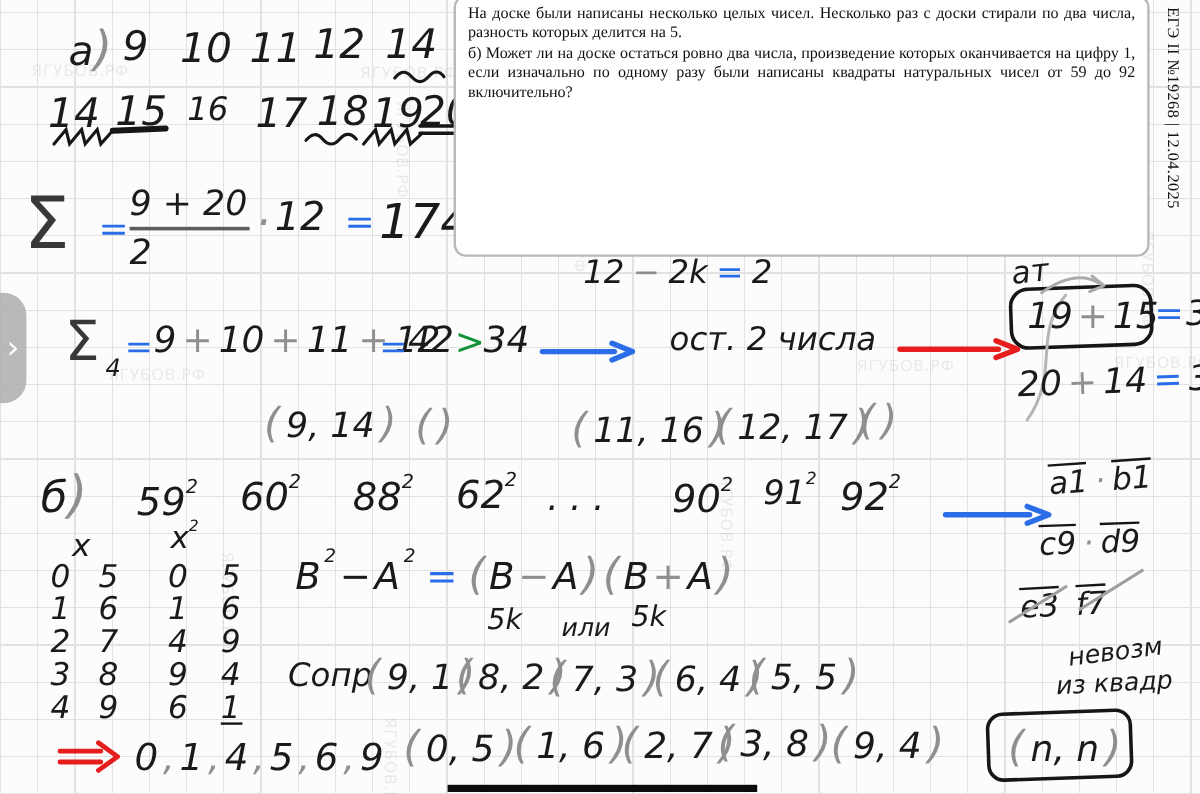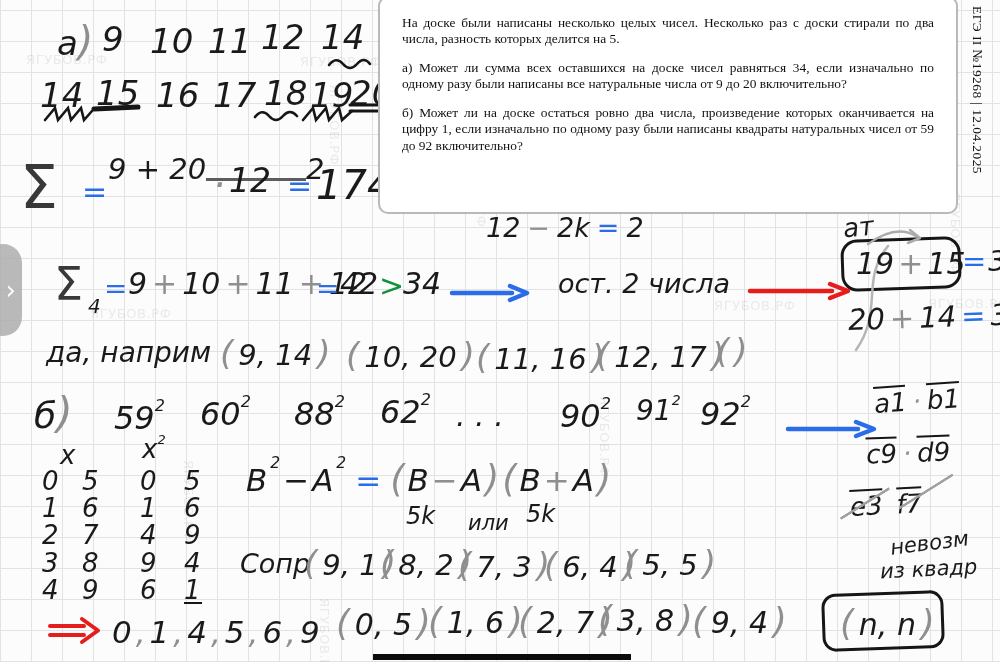--- a/index.html
+++ b/index.html
@@ -18,28 +18,28 @@
   .dkg{color:#383838}
   .ol{border-top:2.5px solid #161616;padding-top:2px}
   .ul{border-bottom:2.5px solid #161616}
   .bx{position:absolute;border:3px solid #161616;border-radius:16px;z-index:2}
   .strike{position:absolute;border-top:3px solid #a0a0a0;border-radius:2px;z-index:4}
   .wm{position:absolute;color:rgba(40,40,40,.085);font-size:13px;letter-spacing:.6px;z-index:1;white-space:nowrap}
   .wm.v{transform:rotate(90deg);transform-origin:0 0}
   .problem{position:absolute;left:378px;top:-4px;width:580px;height:218px;background:#fff;border:2px solid #b9b9b9;
     border-radius:10px;padding:5px 10px;font-family:"Liberation Serif",serif;font-size:13.4px;line-height:1.225;
     color:#101010;text-align:justify;z-index:6;overflow:hidden}
-  .problem p{margin:12px}
+  .problem p{margin:0}
   .strip{position:absolute;left:985px;top:6px;transform:rotate(90deg);transform-origin:0 0;
     font-family:"Liberation Serif",serif;font-size:13.5px;color:#111;white-space:nowrap;letter-spacing:.4px;z-index:6}
   .tab{position:absolute;left:-16px;top:244px;width:38px;height:92px;background:#aeaeae;opacity:.85;border-radius:19px;
     display:flex;align-items:center;justify-content:flex-end;padding-right:6px;color:#fff;font-size:26px;z-index:7;cursor:pointer}
   svg.arr{position:absolute;overflow:visible;z-index:3}
   .xgrid{display:grid;grid-template-columns:40px 58px 44px 40px;grid-auto-rows:27.2px}
-  .frac{position:absolute;display:flex;flex-direction:row;align-items:flex-end;z-index:3}
+  .frac{position:absolute;display:flex;flex-direction:column;align-items:flex-start;z-index:3}
   .frac .bar{height:0;border-top:3px solid #5d5d5d;width:100px;margin:5px 0 3px 0}
   .pbar{position:absolute;left:373px;top:654px;width:258px;height:6px;background:#0c0c0c;z-index:6}
 </style>
 </head>
 <body>
 
 <div id="board">
 
   <div class="wm" style="left:26px;top:52px">ЯГУБОВ.РФ</div>
   <div class="wm" style="left:300px;top:54px">ЯГУБОВ.РФ</div>
@@ -48,21 +48,20 @@
   <div class="wm" style="left:928px;top:296px">ЯГУБОВ.РФ</div>
   <div class="wm" style="left:714px;top:298px">ЯГУБОВ.РФ</div>
   <div class="wm v" style="left:963px;top:192px">ЯГУБОВ.РФ</div>
   <div class="wm v" style="left:612px;top:396px">ЯГУБОВ.РФ</div>
   <div class="wm v" style="left:196px;top:460px">ЯГУБОВ.РФ</div>
   <div class="wm v" style="left:332px;top:598px">ЯГУБОВ.РФ</div>
   <div class="wm" style="left:90px;top:306px">ЯГУБОВ.РФ</div>
 
   <div class="problem">
     <p>На доске были написаны несколько целых чисел. Несколько раз с доски стирали по два числа, разность которых делится на 5.</p>
-    <p>а) Может ли сумма всех оставшихся на доске чисел равняться 34, если изначально по одному разу были написаны все натуральные числа от 9 до 20 включительно?</p>
     <p>б) Может ли на доске остаться ровно два числа, произведение которых оканчивается на цифру 1, если изначально по одному разу были написаны квадраты натуральных чисел от 59 до 92 включительно?</p>
   </div>
 
   <div class="strip">ЕГЭ II №19268 | 12.04.2025</div>
 
   <div class="tab">
     <span>›</span>
   </div>
 
   <div class="hw row" style="left:57px;top:20px;font-size:34px">
@@ -73,21 +72,21 @@
   <span class="hw" style="left:150px;top:24px;font-size:34px">10</span>
   <span class="hw" style="left:208px;top:24px;font-size:34px">11</span>
   <span class="hw" style="left:261px;top:20px;font-size:34px">12</span>
   <span class="hw" style="left:321px;top:20px;font-size:34px">14</span>
   <svg class="arr" style="left:326px;top:56px" width="48" height="16">
       <path d="M3 9 q7 -9 14 -1 t14 0 t13 0" stroke="#161616" stroke-width="2.6" fill="none" stroke-linecap="round"></path>
     </svg>
 
   <span class="hw" style="left:40px;top:78px;font-size:34px">14</span>
   <span class="hw" style="left:96px;top:76px;font-size:34px">15</span>
-  <span class="hw" style="left:156px;top:78px;font-size:34px">16</span>
+  <span class="hw" style="left:156px;top:78px;font-size:27px">16</span>
   <span class="hw" style="left:213px;top:78px;font-size:34px">17</span>
   <span class="hw" style="left:264px;top:76px;font-size:34px">18</span>
   <span class="hw" style="left:310px;top:78px;font-size:34px">19</span>
   <span class="hw" style="left:350px;top:76px;font-size:34px">20</span>
   <svg class="arr" style="left:42px;top:104px" width="54" height="20">
       <path d="M3 16 L13 4 L16 16 L26 4 L29 16 L39 4 L42 16 L50 7" stroke="#161616" stroke-width="2.6" fill="none" stroke-linecap="round"></path>
     </svg>
   <svg class="arr" style="left:92px;top:104px" width="48" height="10">
       <path d="M2 5 L46 3" stroke="#161616" stroke-width="5" fill="none" stroke-linecap="round"></path>
     </svg>
@@ -167,29 +166,27 @@
     <span>34</span>
   </div>
   <div class="hw row" style="left:848px;top:302px;font-size:29px;gap:5px;transform:rotate(-2deg)">
     <span>20</span>
     <span class="gy">+</span>
     <span>14</span>
     <span class="bl">=</span>
     <span>34</span>
   </div>
 
-  <span class="hw" style="left:46px;top:338px;font-size:28px">да, наприм</span>
   <div class="hw row" style="left:220px;top:336px;font-size:29px;gap:5px">
       <span class="gp">(</span>
       <span>9, 14</span>
       <span class="gp">)</span>
     </div>
   <div class="hw row" style="left:346px;top:338px;font-size:29px;gap:5px">
       <span class="gp">(</span>
-      <span>10, 20</span>
       <span class="gp">)</span>
     </div>
   <div class="hw row" style="left:476px;top:340px;font-size:29px;gap:5px">
       <span class="gp">(</span>
       <span>11, 16</span>
       <span class="gp">)</span>
     </div>
   <div class="hw row" style="left:596px;top:338px;font-size:29px;gap:5px">
       <span class="gp">(</span>
       <span>12, 17</span>

